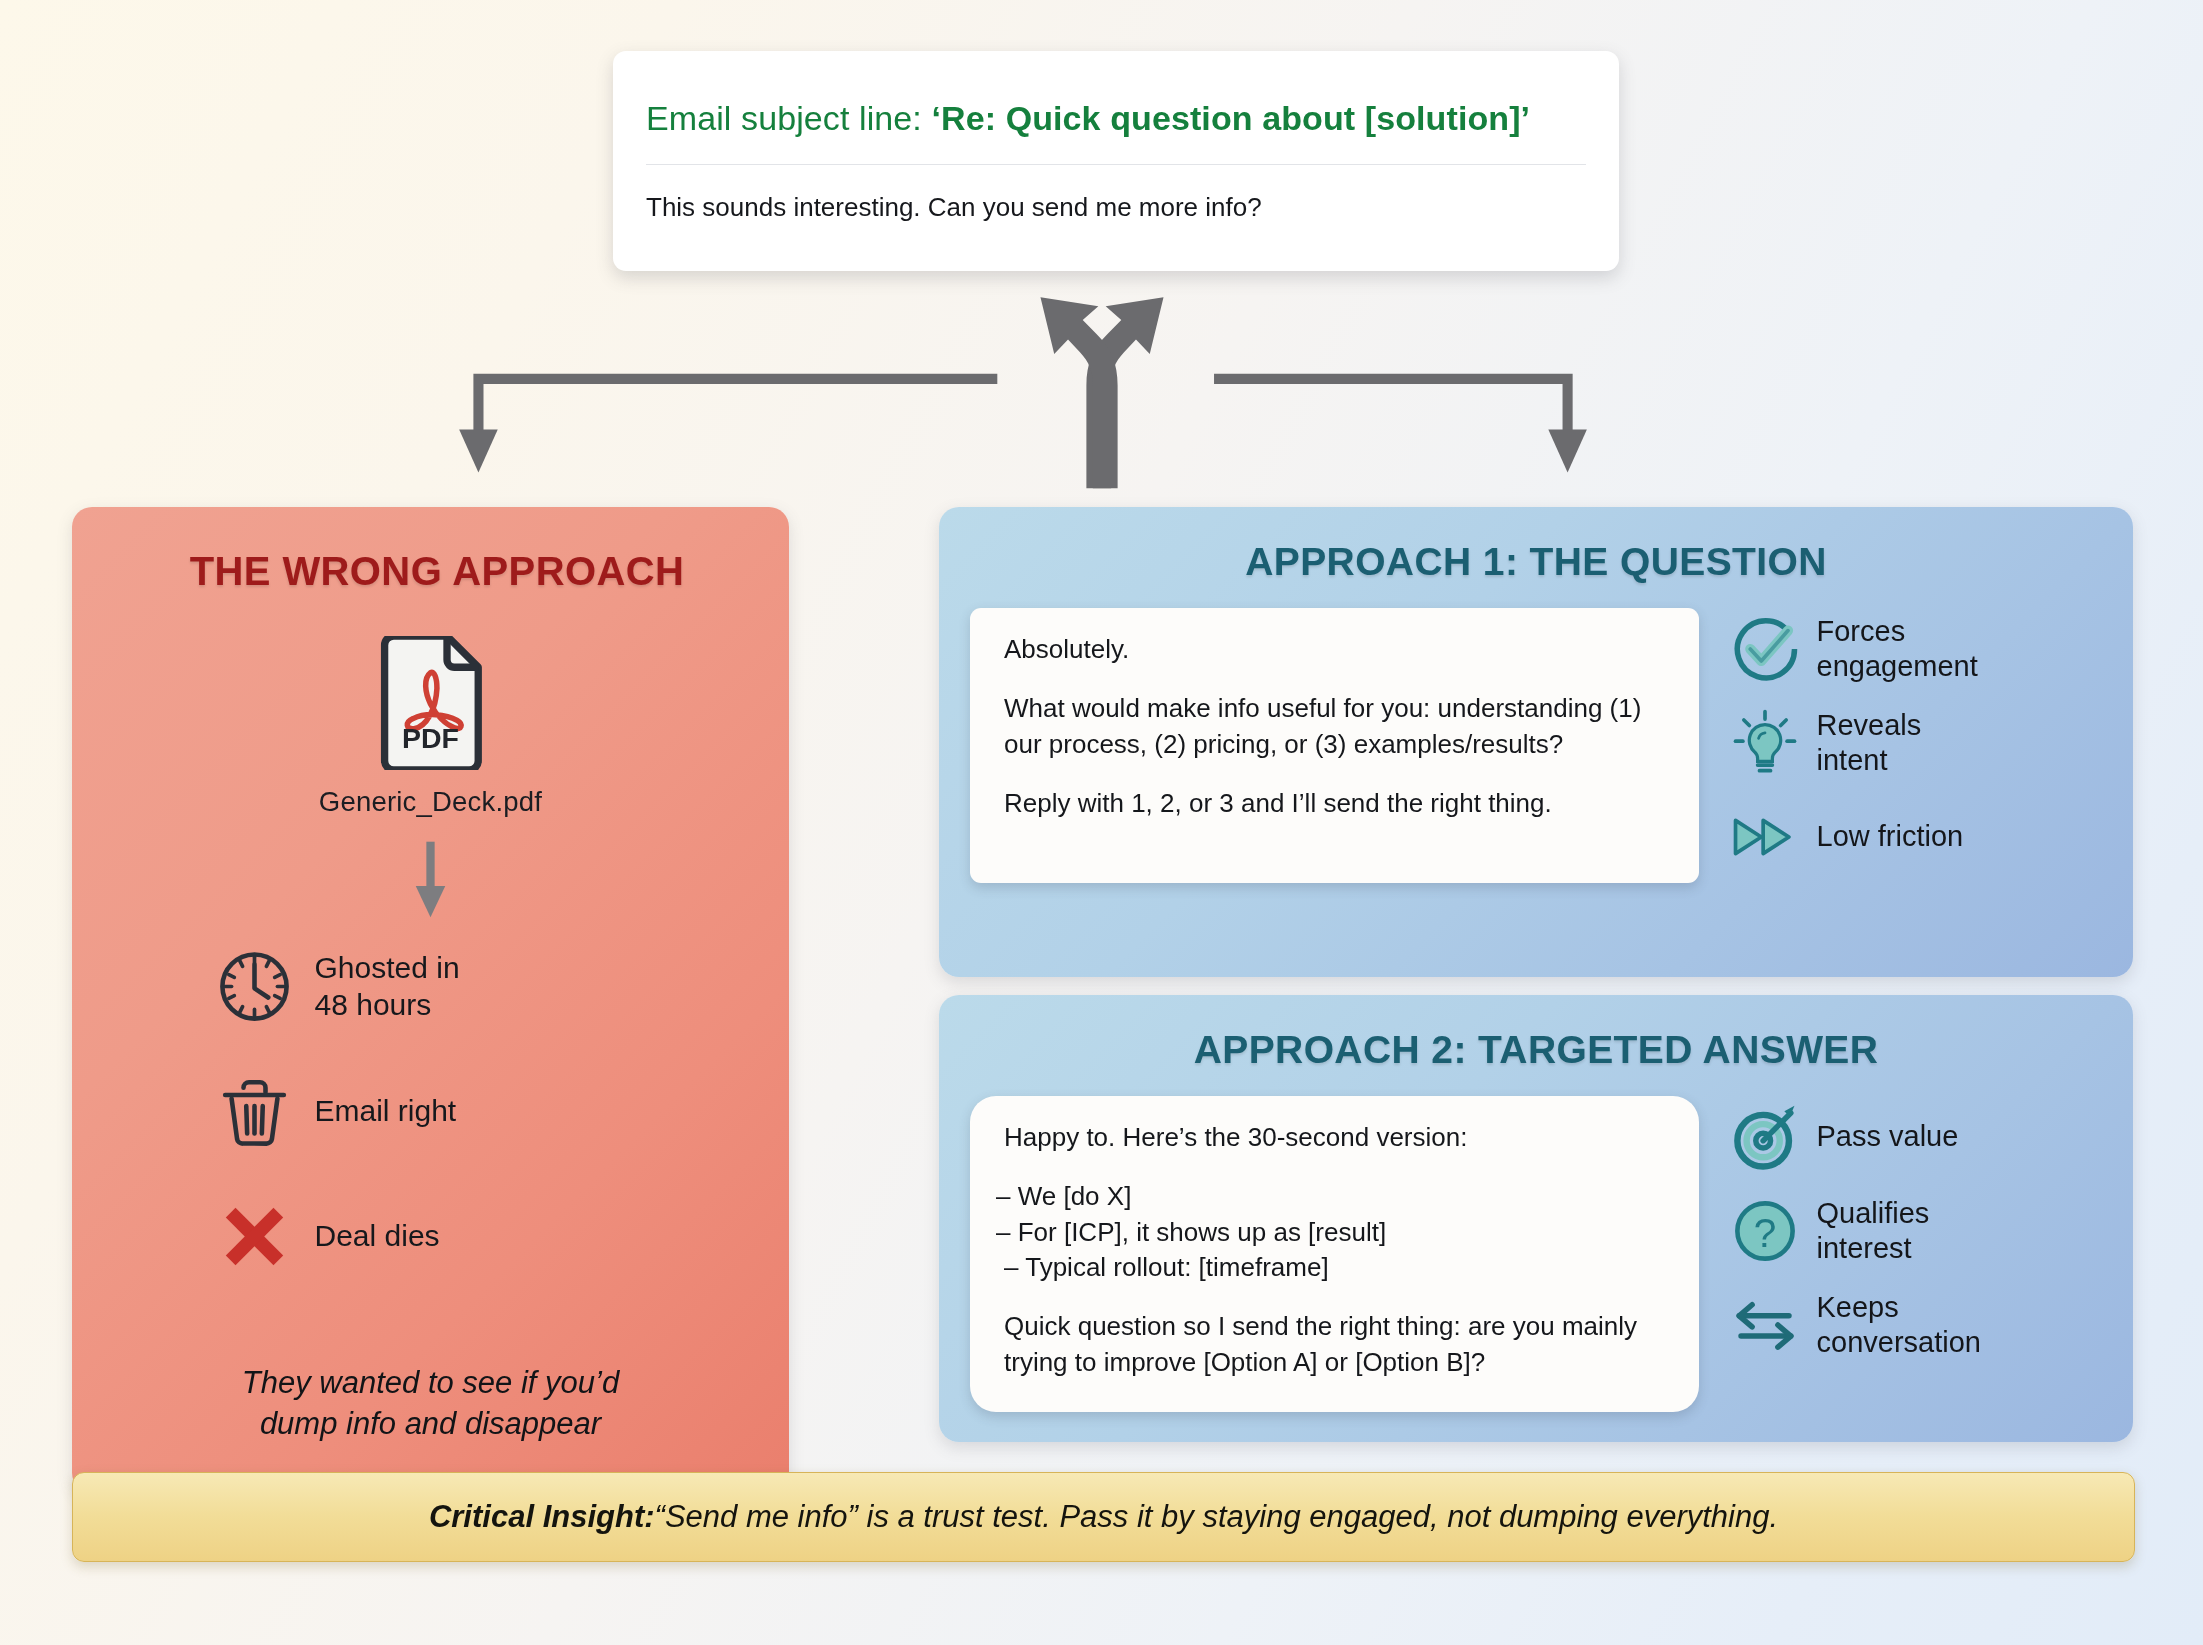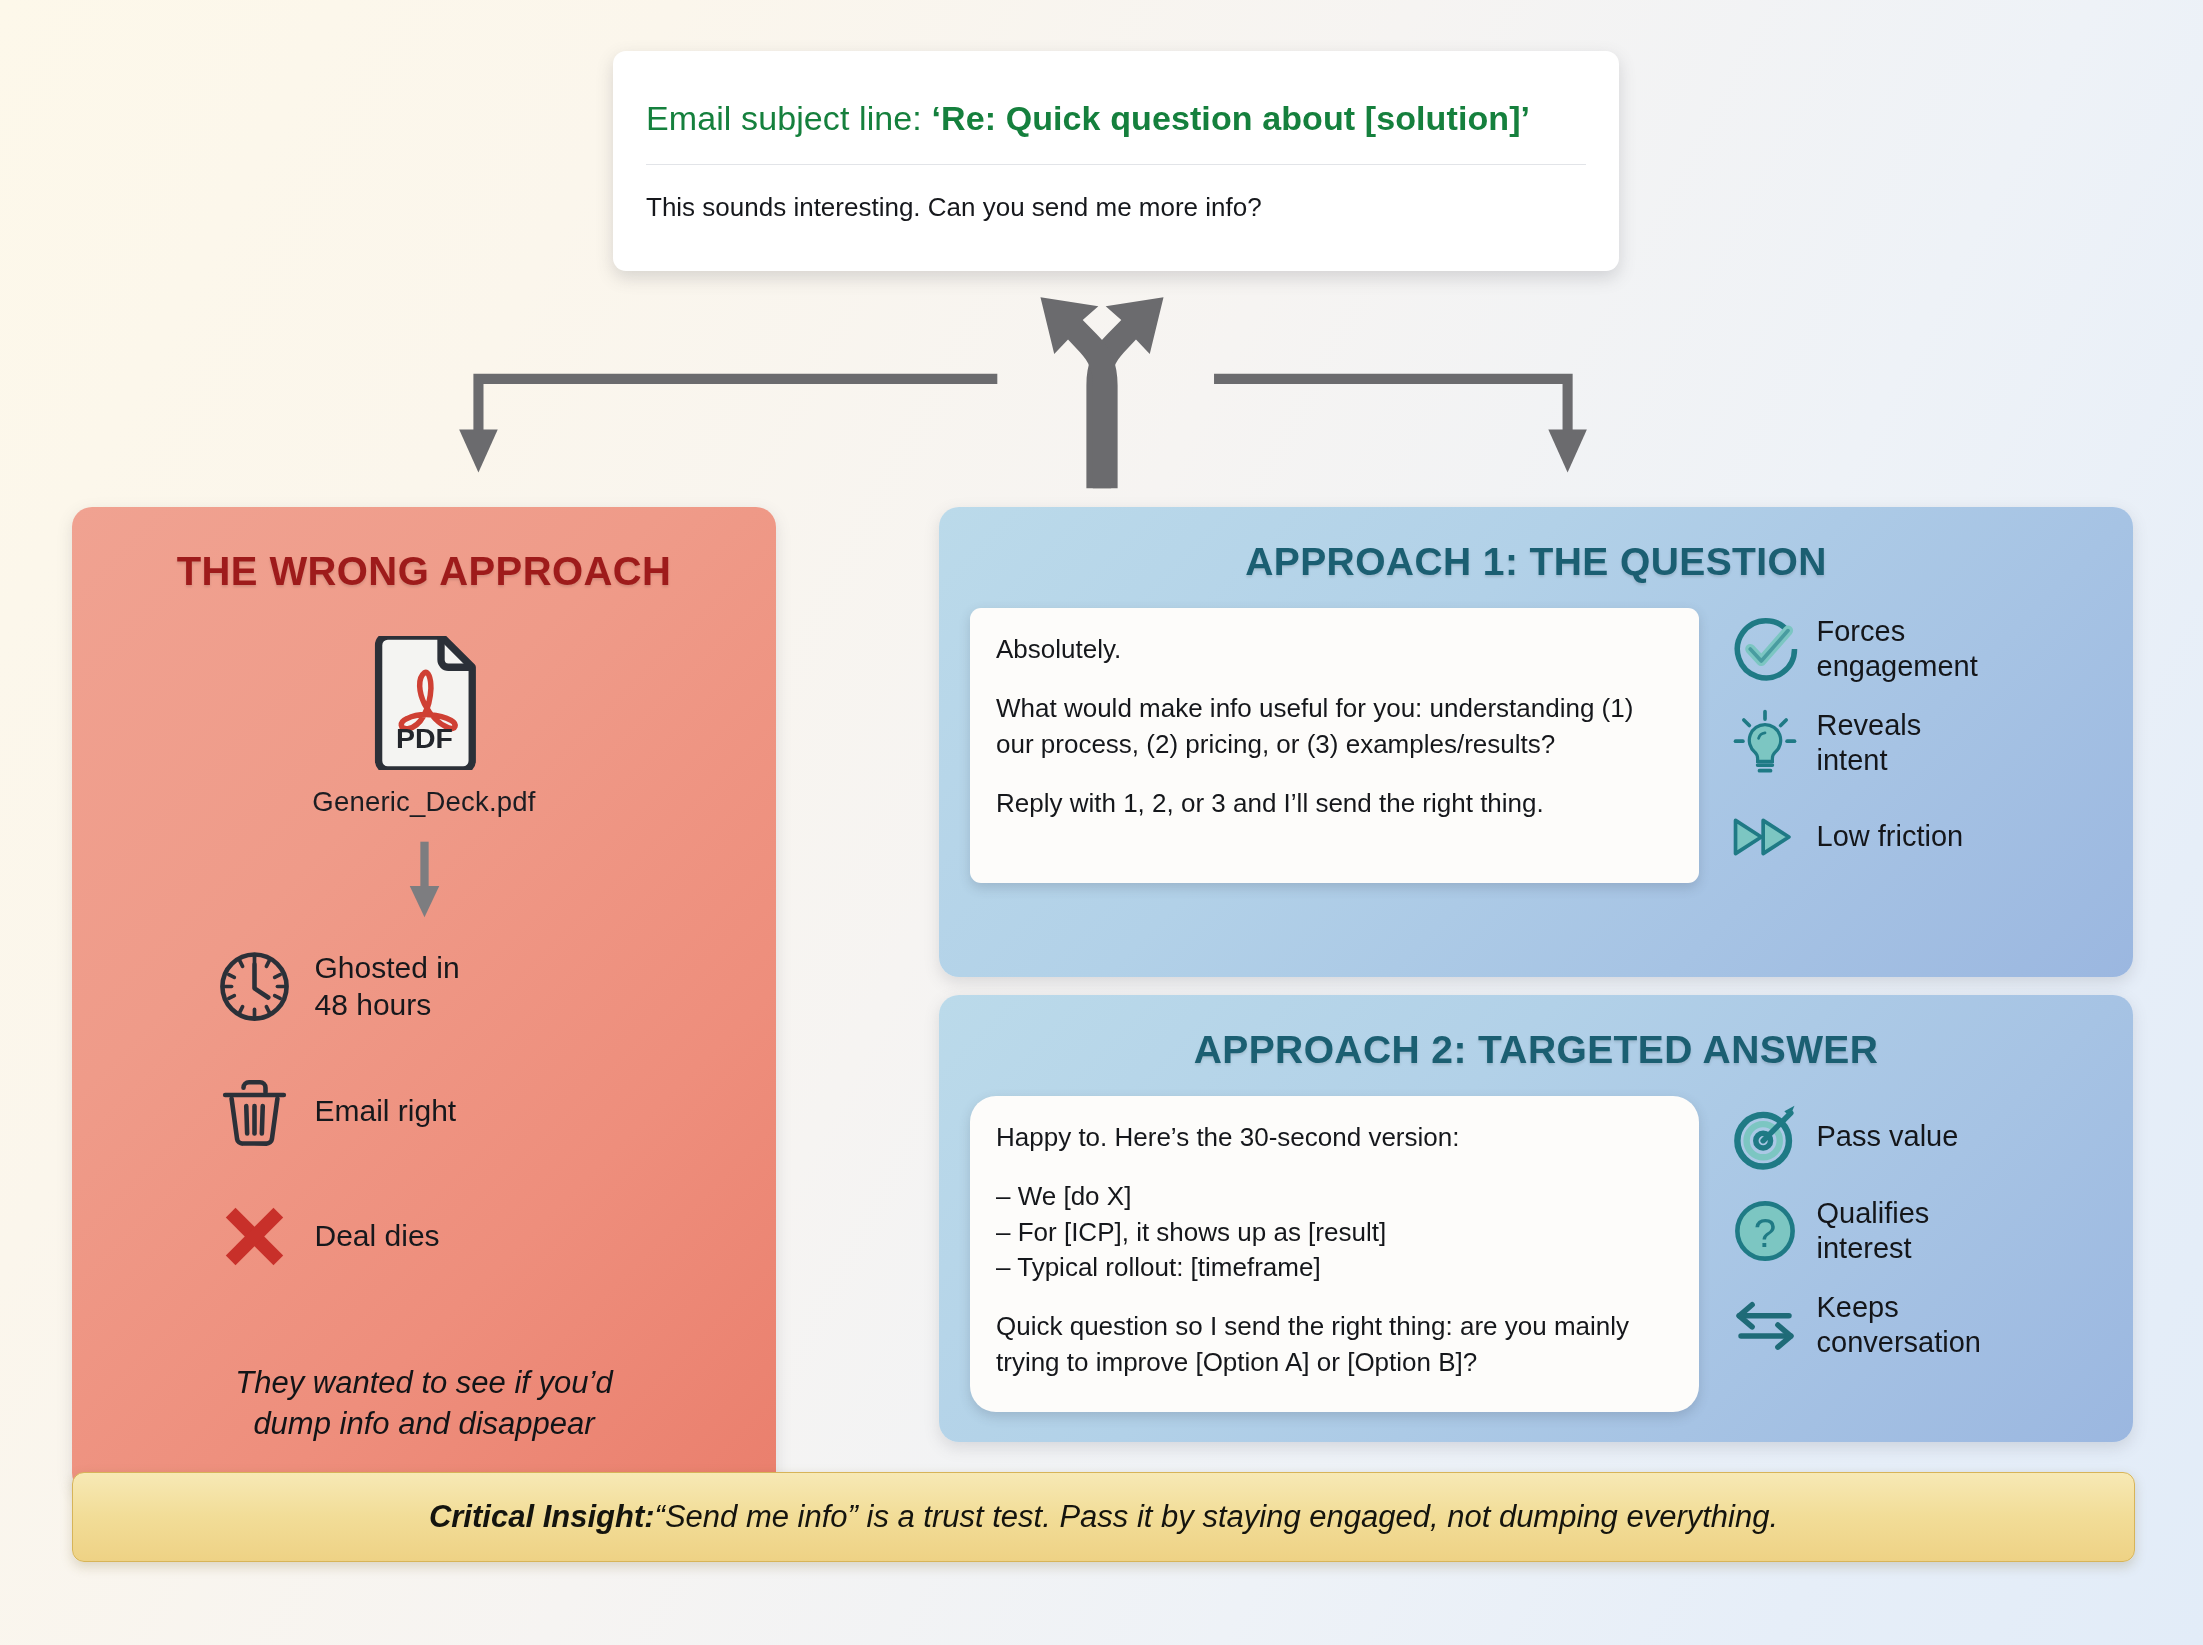--- a/index.html
+++ b/index.html
@@ -31,20 +31,21 @@
 
   
   .panel{
     position:absolute;border-radius:20px;
     box-shadow:0 5.5px 14.7px rgba(90,90,100,.17);
     overflow:hidden;
   }
   .panel-red{
     left:72px;top:507px;width:704px;height:986px;
     background:linear-gradient(135deg,#f0a291 0%,#ef9b89 35%,#ee8e7c 70%,#ea7f6d 100%);
+    padding-left:13px;
   }
   .panel-blue1{
     left:939px;top:507px;width:1194px;height:470px;
     background:linear-gradient(135deg,#bbdaea 0%,#b2d1e8 38%,#a6c3e4 72%,#9bb7e0 100%);
   }
   .panel-blue2{
     left:939px;top:995px;width:1194px;height:447px;
     background:linear-gradient(135deg,#bbdaea 0%,#b2d1e8 38%,#a6c3e4 72%,#9bb7e0 100%);
   }
 
@@ -72,21 +73,21 @@
   }
 
   
   .blue-content{display:flex;padding:0 31px;box-sizing:border-box;}
   .msg-card{
     background:#fdfcfa;border-radius:11px;
     box-shadow:0 4.6px 12px rgba(60,70,90,.20);
     padding:24px 26px;box-sizing:border-box;
     font-size:26px;color:#15171b;line-height:1.36;
   }
-  .msg-card p{margin:0 0 24px 0;}
+  .msg-card p{margin:0 0 24px 8px;}
   .msg-card p:last-child{margin-bottom:0;}
   .msg-card .tight{margin:0;}
   .benefits{flex:1;padding-left:27.5px;padding-top:5.5px;}
   .benefit{display:flex;align-items:center;margin-bottom:24px;}
   .benefit:last-child{margin-bottom:0;}
   .benefit .bic{width:77px;min-width:77px;display:flex;justify-content:center;align-items:center;}
   .benefit .blbl{font-size:29px;color:#14161a;line-height:1.2;margin-left:13px;}
 
   
   .insight{

